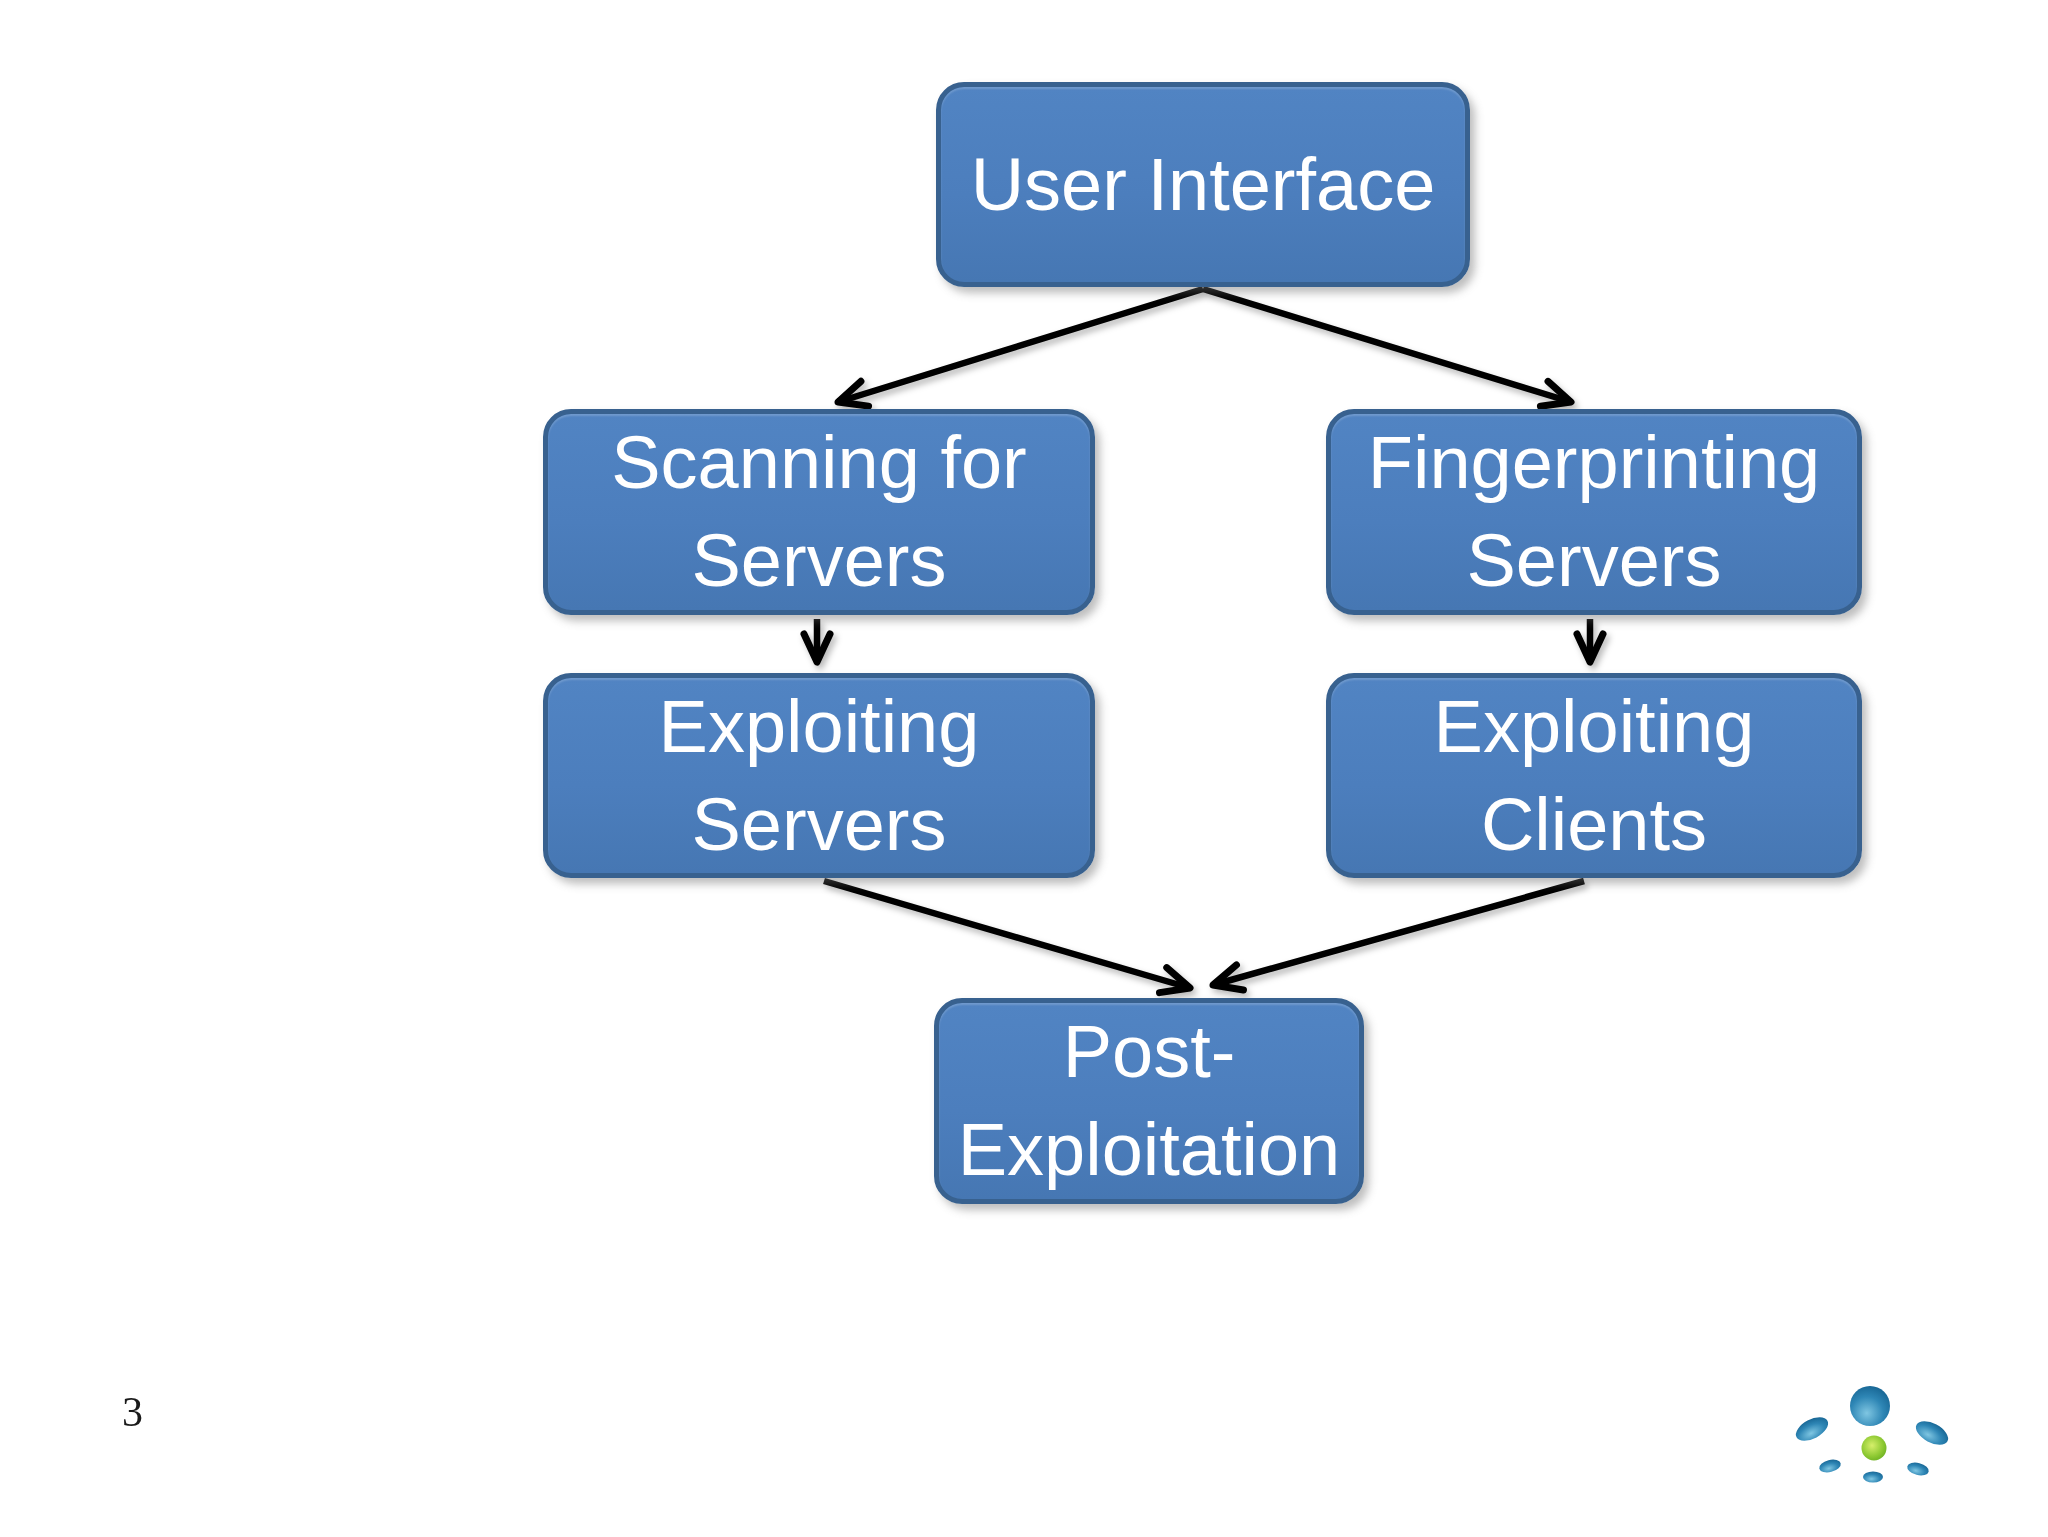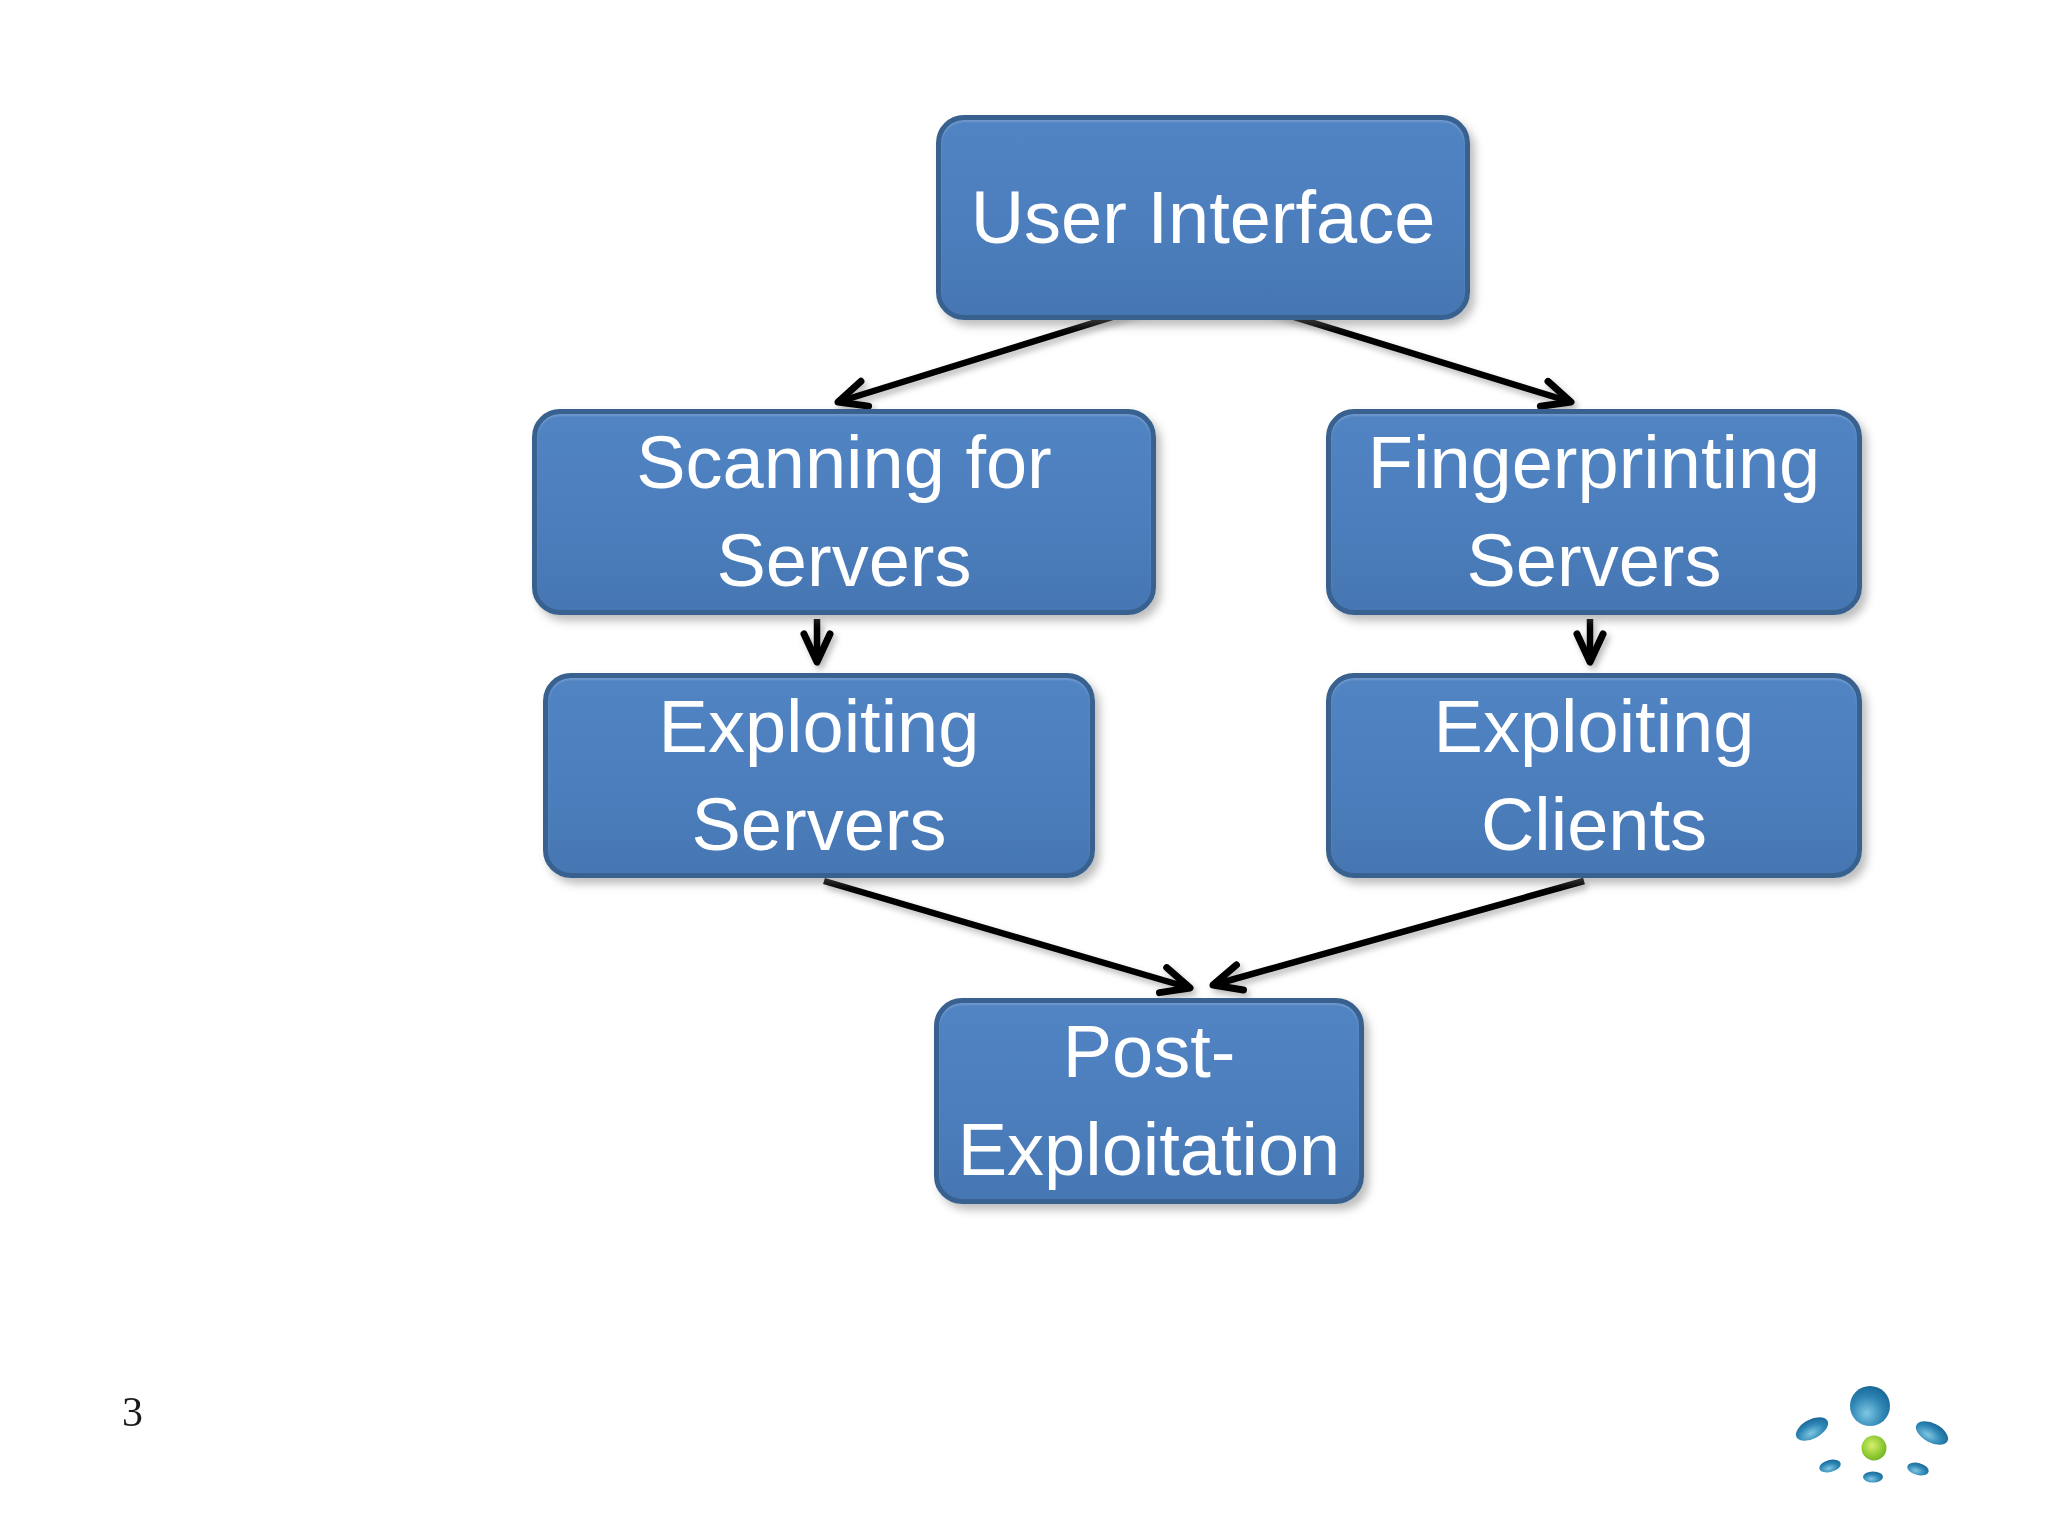--- a/index.html
+++ b/index.html
@@ -29,22 +29,22 @@
                 inset 0 2px 2px rgba(255,255,255,0.18);
     color: #ffffff;
     display: flex;
     align-items: center;
     justify-content: center;
     text-align: center;
     font-size: 74px;
     line-height: 1.32;
     white-space: pre-line;
   }
-  .node-user-interface     { left: 936px;  top: 82px;  width: 534px; height: 205px; margin-top: 33px; }
-  .node-scanning-servers   { left: 532px;  top: 409px; width: 624px; height: 206px; }
+  .node-user-interface     { left: 936px;  top: 82px;  width: 534px; height: 205px; }
+  .node-scanning-servers   { left: 543px;  top: 409px; width: 552px; height: 206px; }
   .node-fingerprinting     { left: 1326px; top: 409px; width: 536px; height: 206px; }
   .node-exploiting-servers { left: 543px;  top: 673px; width: 552px; height: 205px; }
   .node-exploiting-clients { left: 1326px; top: 673px; width: 536px; height: 205px; }
   .node-post-exploitation  { left: 934px;  top: 998px; width: 430px; height: 206px; }
   .slide-title {
     position: absolute;
     left: 126px; top: 1158px;
     font-size: 112px;
     line-height: 1.2;
     color: #0f0f0f;

